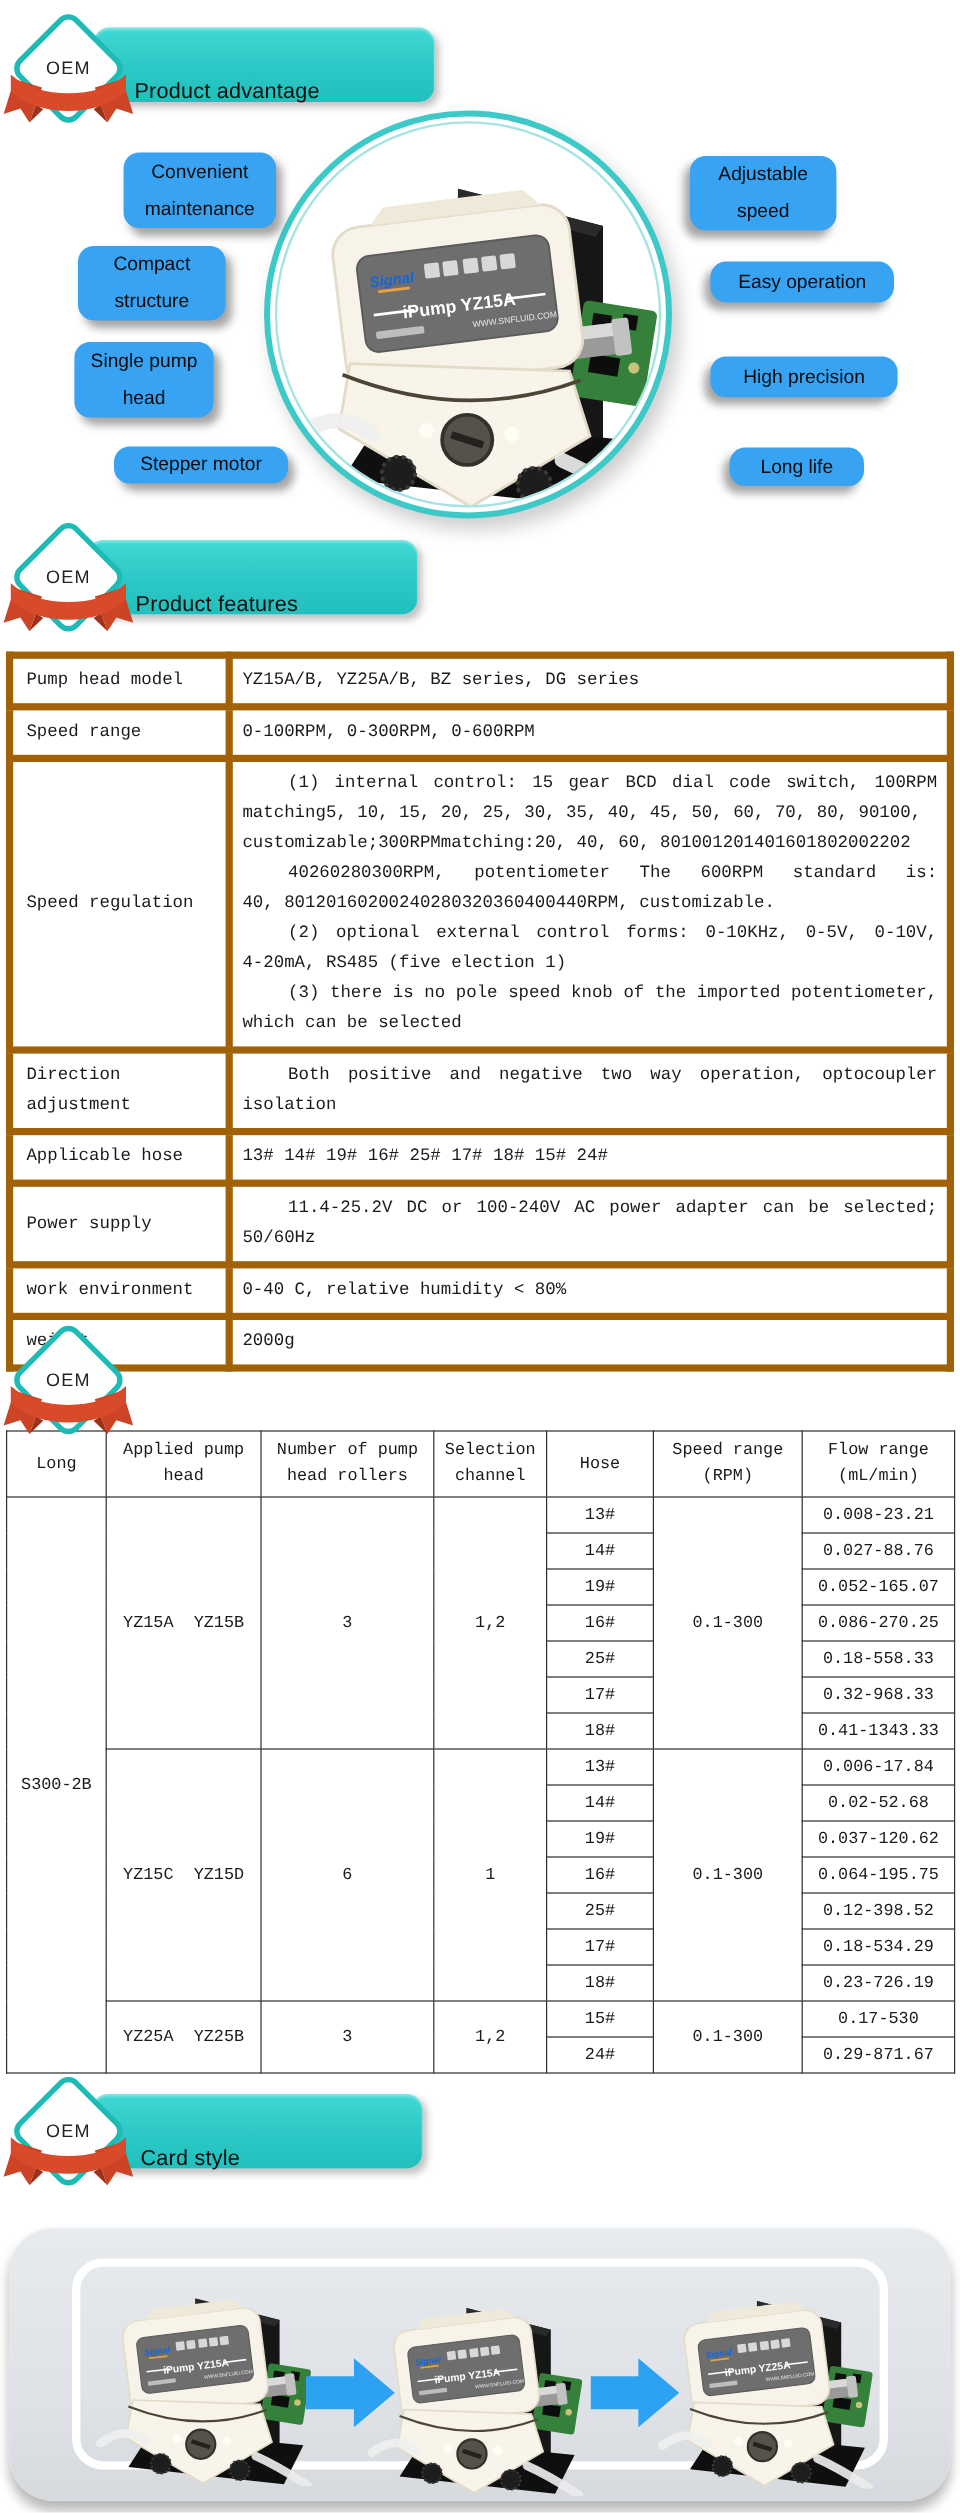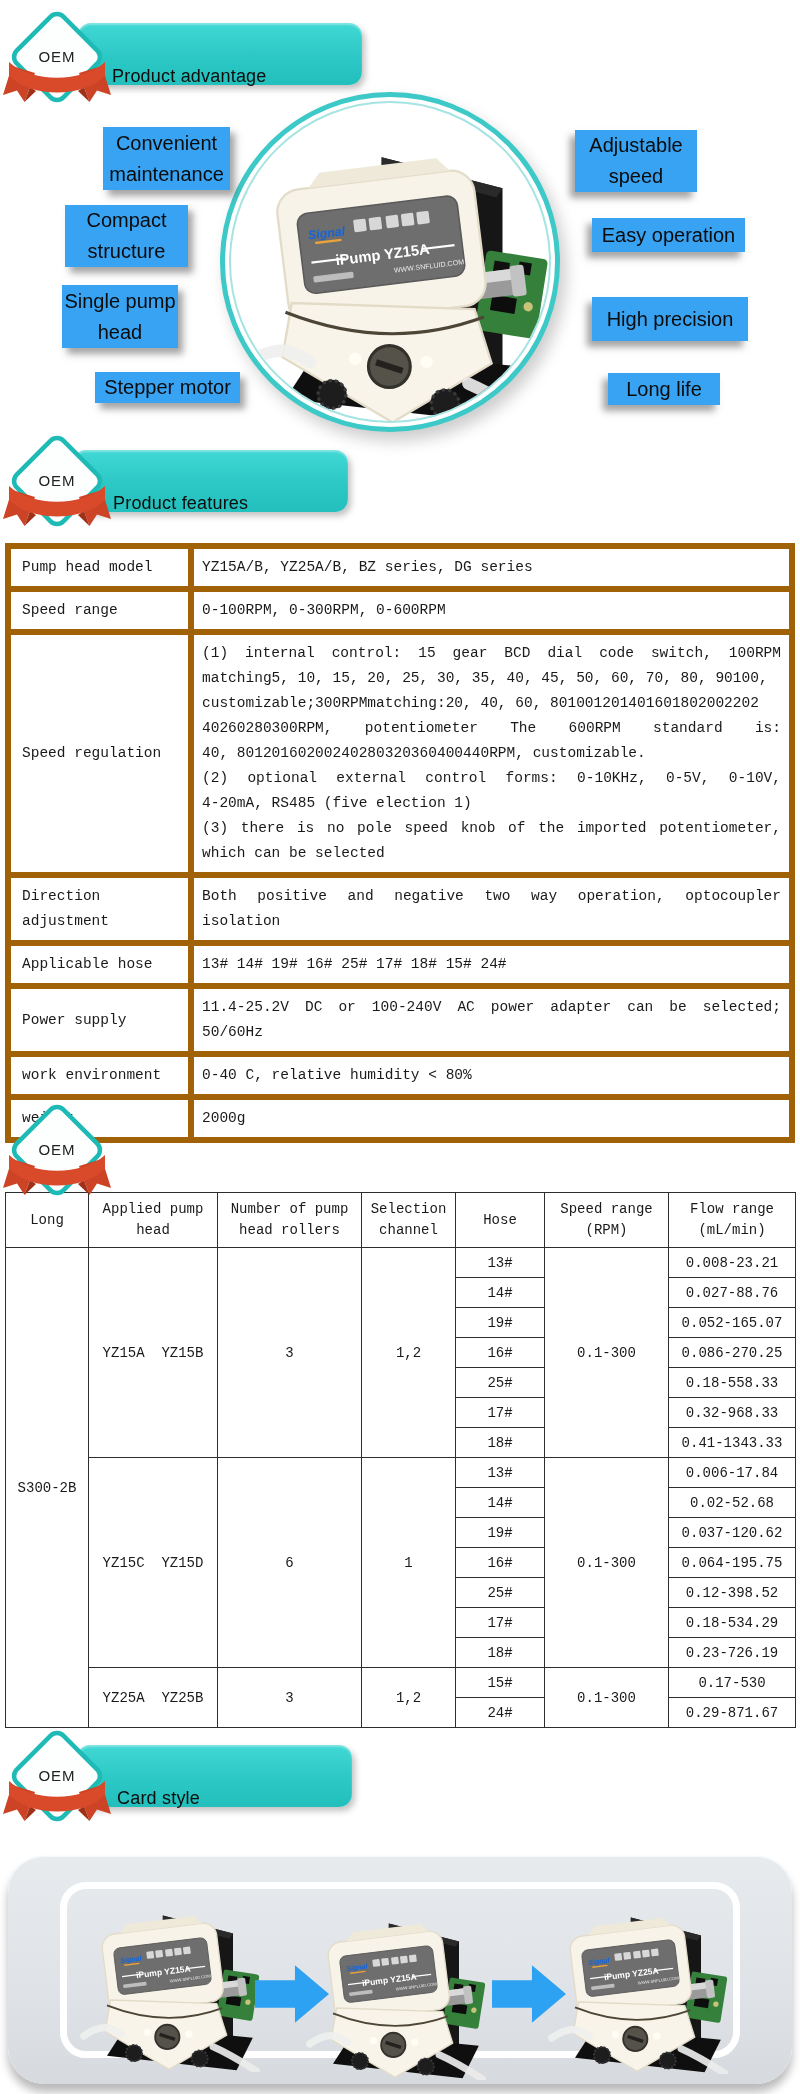--- a/index.html
+++ b/index.html
@@ -14,31 +14,31 @@
   .sec-title{font-size:18px;color:#0d0d0d;letter-spacing:.2px;white-space:nowrap;margin-top:44px;}
   .badge{position:absolute;z-index:3;}
   .badge text{font-family:"Liberation Sans",sans-serif;}
 
   
   .circle{position:absolute;left:220px;top:92px;width:340px;height:340px;border-radius:50%;
           border:5px solid #3cc9c7;background:#ffffff;box-sizing:border-box;
           box-shadow:6px 9px 16px rgba(0,0,0,.20);}
   .circle-in{position:absolute;inset:4px;border:2px solid #a5e4e2;border-radius:50%;background:#fff;overflow:hidden;}
   .callout{position:absolute;background:#38a3f3;color:#0b0b0b;text-align:center;
-           font-size:20px;line-height:31px;display:flex;align-items:center;justify-content:center;}
+           font-size:16px;line-height:31px;display:flex;align-items:center;justify-content:center;border-radius:13px;}
   .co-l{box-shadow:5px 6px 7px rgba(90,90,90,.55);}
   .co-r{box-shadow:-5px 6px 7px rgba(90,90,90,.55);}
 
   
   table{border-collapse:collapse;background:#fff;}
   .ft{position:absolute;left:5px;top:543px;width:790px;table-layout:fixed;
       font-family:"Liberation Mono",monospace;font-size:14.5px;color:#1a1a1a;}
   .ft td{border:6px solid #a16207;vertical-align:middle;line-height:25px;padding:6px 8px;}
   .ft td.lbl{padding-left:11px;}
-  .jl{text-align:justify;text-align-last:justify;}
+  .jl{text-align:justify;text-align-last:justify;margin-left:38px;}
 
   .st{position:absolute;left:5px;top:1192px;width:790px;table-layout:fixed;
       font-family:"Liberation Mono",monospace;font-size:14px;color:#1a1a1a;}
   .st th,.st td{border:1px solid #2e2e2e;text-align:center;vertical-align:middle;font-weight:normal;}
   .st th{white-space:pre-line;line-height:21px;padding:6px 2px;}
   .st td{height:29px;padding:0 2px;}
   .st td.ph{white-space:pre;}
 
   
   .card{position:absolute;left:8px;top:1856px;width:784px;height:228px;border-radius:36px;
@@ -134,21 +134,21 @@
     </div>
   </div>
 
   <div class="callout co-l" style="left:103px;top:127px;width:127px;height:63px;">Convenient maintenance</div>
   <div class="callout co-l" style="left:65px;top:205px;width:123px;height:62px;">Compact structure</div>
   <div class="callout co-l" style="left:62px;top:285px;width:116px;height:63px;">Single pump head</div>
   <div class="callout co-l" style="left:95px;top:372px;width:145px;height:31px;">Stepper motor</div>
 
   <div class="callout co-r" style="left:575px;top:130px;width:122px;height:62px;">Adjustable speed</div>
   <div class="callout co-r" style="left:592px;top:218px;width:153px;height:34px;">Easy operation</div>
-  <div class="callout co-r" style="left:592px;top:297px;width:156px;height:44px;">High precision</div>
+  <div class="callout co-r" style="left:592px;top:297px;width:156px;height:34px;">High precision</div>
   <div class="callout co-r" style="left:608px;top:373px;width:112px;height:32px;">Long life</div>
 
   <div class="sec-box" style="left:73px;top:450px;width:235px;padding-left:40px;">
     <span class="sec-title">Product features</span>
   </div>
   <svg class="badge" style="left:0;top:427px" width="118" height="118" viewBox="0 0 118 118">
     <use href="#badge-art"></use>
     <text x="57" y="59" text-anchor="middle" font-size="15" letter-spacing="1" fill="#222">OEM</text>
   </svg>
 

